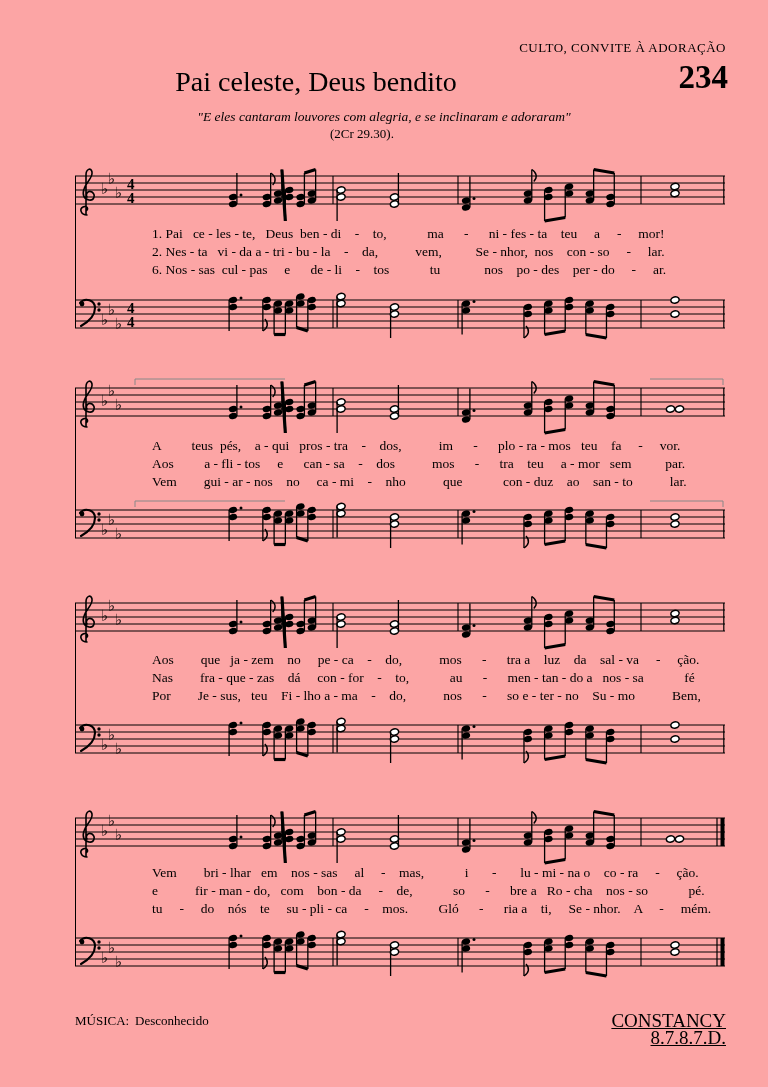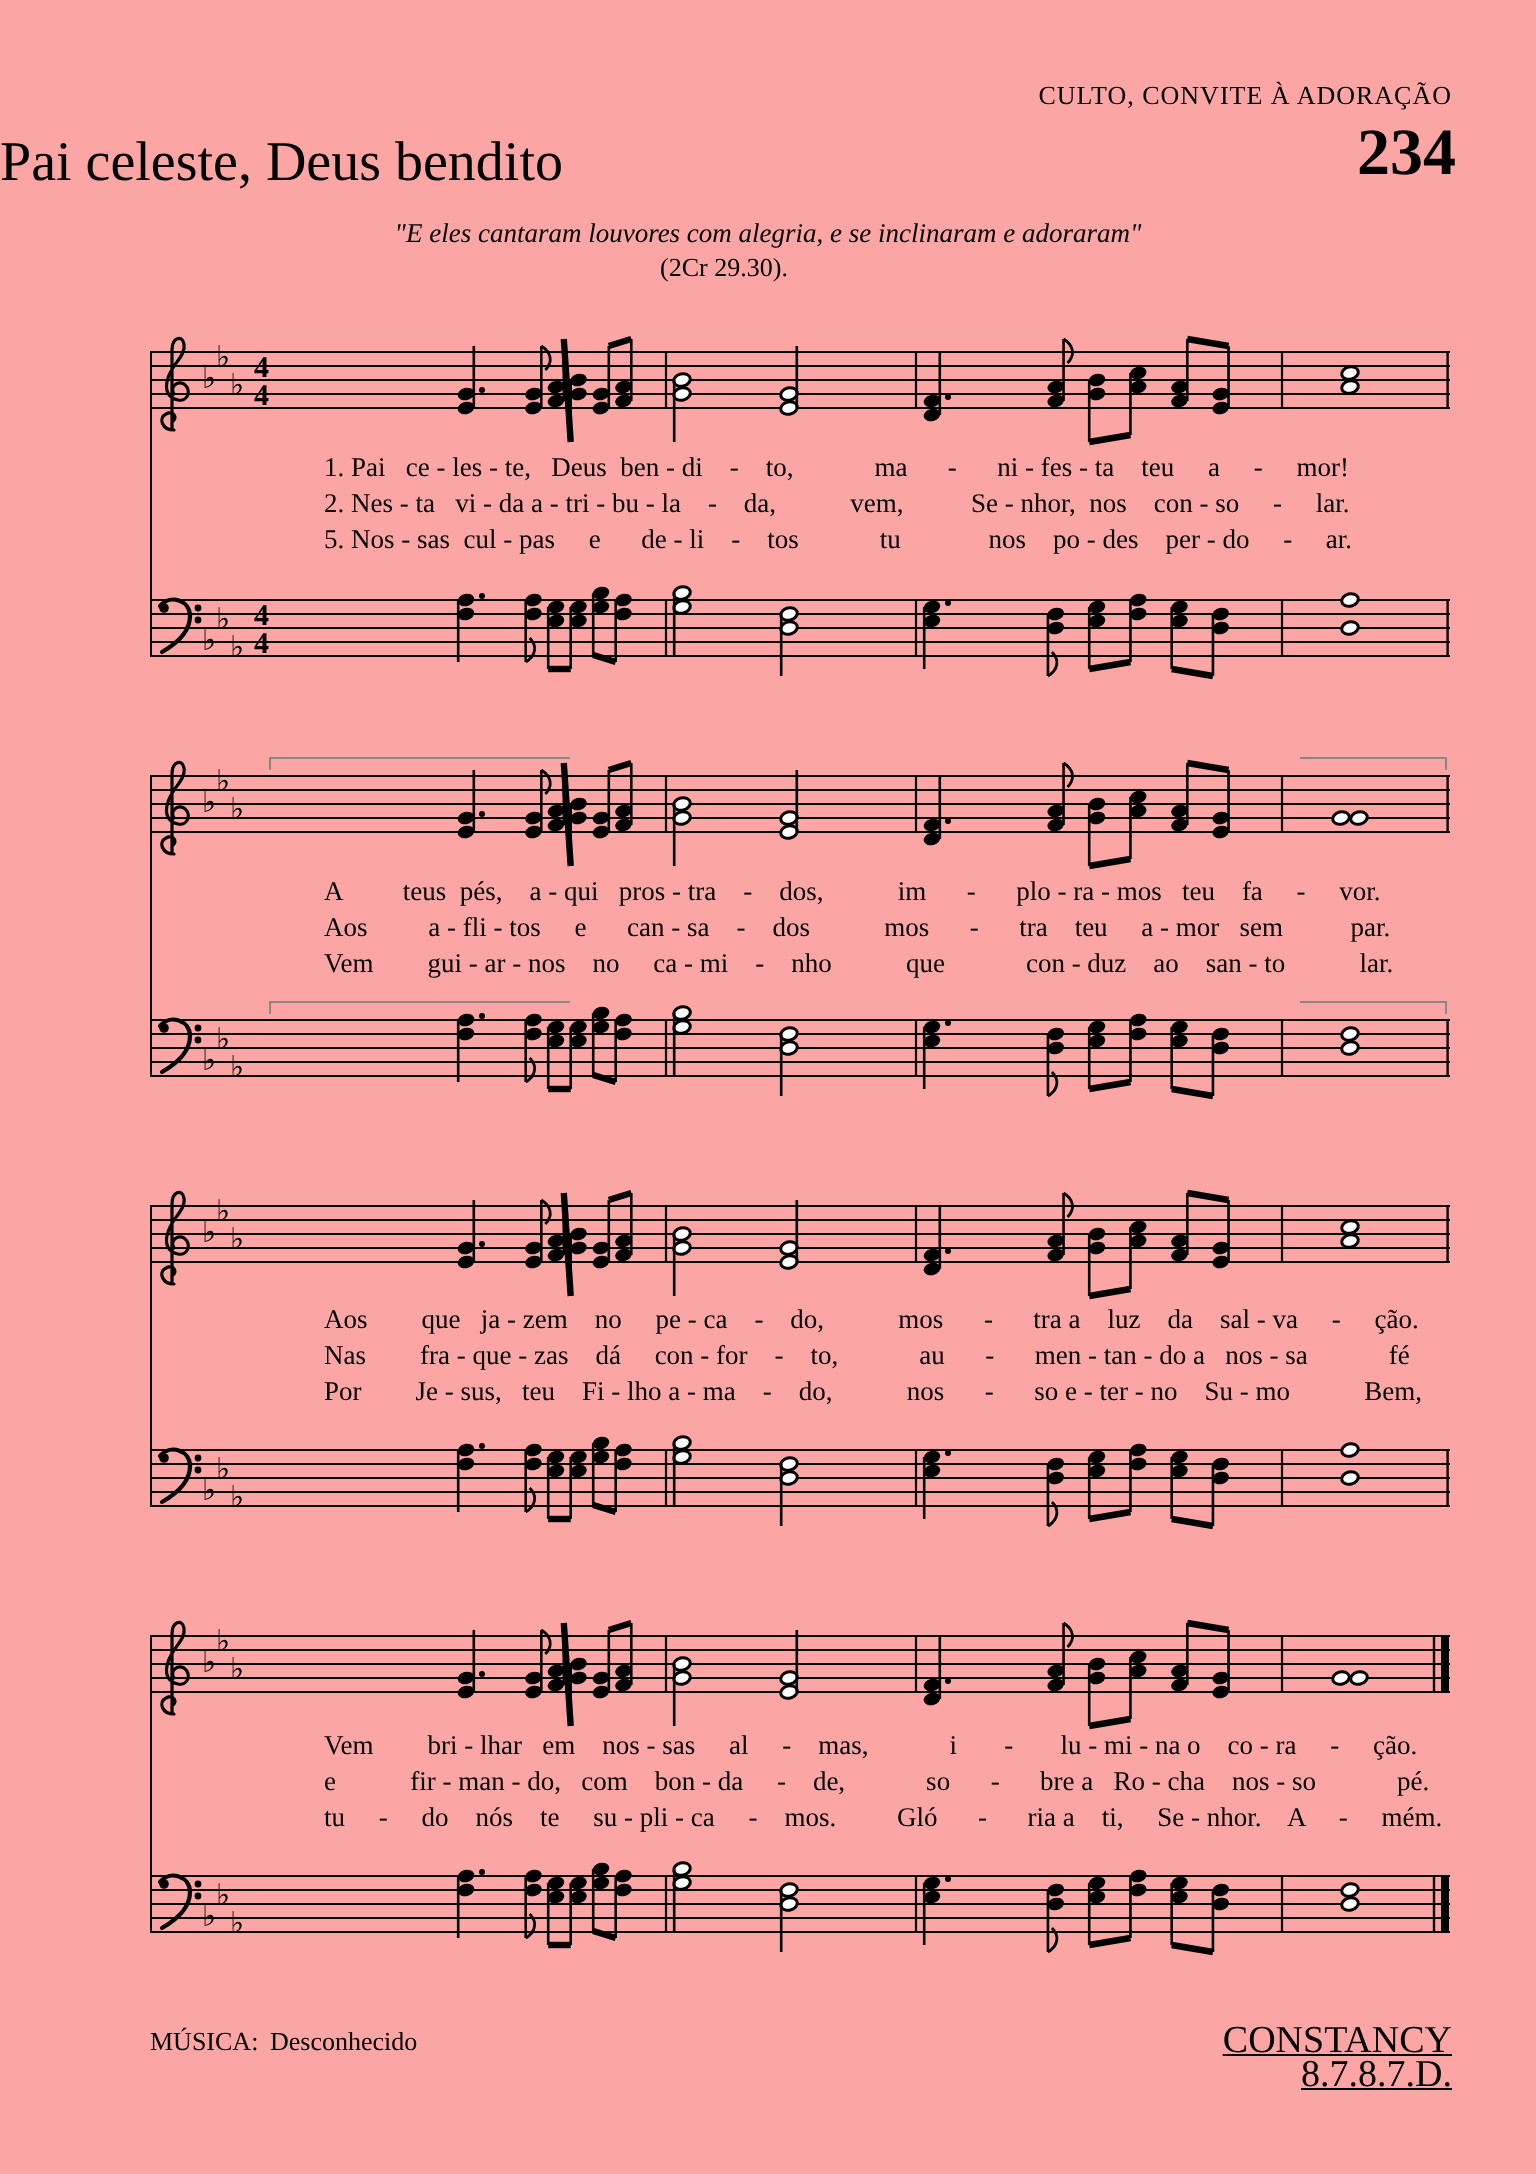--- a/index.html
+++ b/index.html
@@ -10,38 +10,38 @@
     font-family:"Liberation Serif", serif;
     color:#000;
     overflow:hidden;
   }
   .category{
     position:absolute;top:40px;right:42px;
     font-size:13px;letter-spacing:.5px;
   }
   .title{
     position:absolute;top:66px;left:0;width:632px;
-    font-size:28px;font-weight:400;margin:0;
+    text-align:center;font-size:28px;font-weight:400;margin:0;
   }
   .hymn-number{
     position:absolute;top:59px;right:40px;
     font-size:33px;font-weight:bold;
   }
   .epigraph{
     position:absolute;top:109px;left:0;width:768px;
     text-align:center;font-style:italic;font-size:13.5px;
   }
   .reference{
     position:absolute;top:126px;left:0;width:724px;
     text-align:center;font-size:13px;
   }
   .system{position:absolute;left:75px;width:650px;}
   .staff-svg{position:absolute;left:0;display:block;}
   .lyric-line{
-    position:absolute;left:18px;width:650px;
+    position:absolute;left:8px;width:650px;
     padding-left:69px;box-sizing:border-box;
     font-size:13.5px;white-space:pre;line-height:18px;
   }
   .sys-connector{position:absolute;width:1.2px;background:#000;}
   .footer-left{
     position:absolute;left:75px;top:1012px;
     font-size:13px;line-height:17px;
   }
   .footer-left .lbl{display:inline-block;width:60px;}
   .footer-right{
@@ -131,21 +131,21 @@
           <ellipse cx="535.375" cy="34" rx="4.2" ry="3.1" transform="rotate(-14 535.375 34)" fill="#000"></ellipse>
           <ellipse cx="535.375" cy="41" rx="4.2" ry="3.1" transform="rotate(-14 535.375 41)" fill="#000"></ellipse>
           <line x1="539.275" y1="41" x2="539.275" y2="10" stroke="#000" stroke-width="1.3"></line>
           <line x1="469.6" y1="58" x2="490.225" y2="54.5" stroke="#000" stroke-width="3.2"></line>
           <line x1="518.65" y1="6.5" x2="539.275" y2="10" stroke="#000" stroke-width="3.2"></line>
           <ellipse cx="600" cy="23.5" rx="4.2" ry="3.1" transform="rotate(-14 600 23.5)" fill="#fff" stroke="#000" stroke-width="1.5"></ellipse>
           <ellipse cx="600" cy="30.5" rx="4.2" ry="3.1" transform="rotate(-14 600 30.5)" fill="#fff" stroke="#000" stroke-width="1.5"></ellipse>
         </svg>
         <div class="lyric-line" style="top: 225px;">1. Pai   ce - les - te,   Deus  ben - di    -    to,            ma      -      ni - fes - ta    teu     a     -     mor!</div>
         <div class="lyric-line" style="top: 243px;">2. Nes - ta   vi - da a - tri - bu - la    -    da,           vem,          Se - nhor,  nos    con - so     -     lar.</div>
-        <div class="lyric-line" style="top: 261px;">5. Nos - sas  cul - pas     e      de - li    -    tos            tu             nos    po - des    per - do     -     ar.</div>
+        <div class="lyric-line" style="top: 261px;">6. Nos - sas  cul - pas     e      de - li    -    tos            tu             nos    po - des    per - do     -     ar.</div>
         <svg width="650" height="64" class="staff-svg" viewBox="0 0 650 64" style="top: 287px;">
           <line x1="0" y1="13" x2="650" y2="13" stroke="#000" stroke-width="1"></line>
           <line x1="0" y1="20" x2="650" y2="20" stroke="#000" stroke-width="1"></line>
           <line x1="0" y1="27" x2="650" y2="27" stroke="#000" stroke-width="1"></line>
           <line x1="0" y1="34" x2="650" y2="34" stroke="#000" stroke-width="1"></line>
           <line x1="0" y1="41" x2="650" y2="41" stroke="#000" stroke-width="1"></line>
           <g>
             <circle cx="7" cy="17" r="2.4" fill="#000"></circle>
             <path d="M5 16 C 10 10 20 13 20 21 C 20 29 13 35 6 39" stroke="#000" stroke-width="2.1" fill="none" stroke-linecap="round"></path>
             <circle cx="24" cy="17" r="1.7" fill="#000"></circle>

